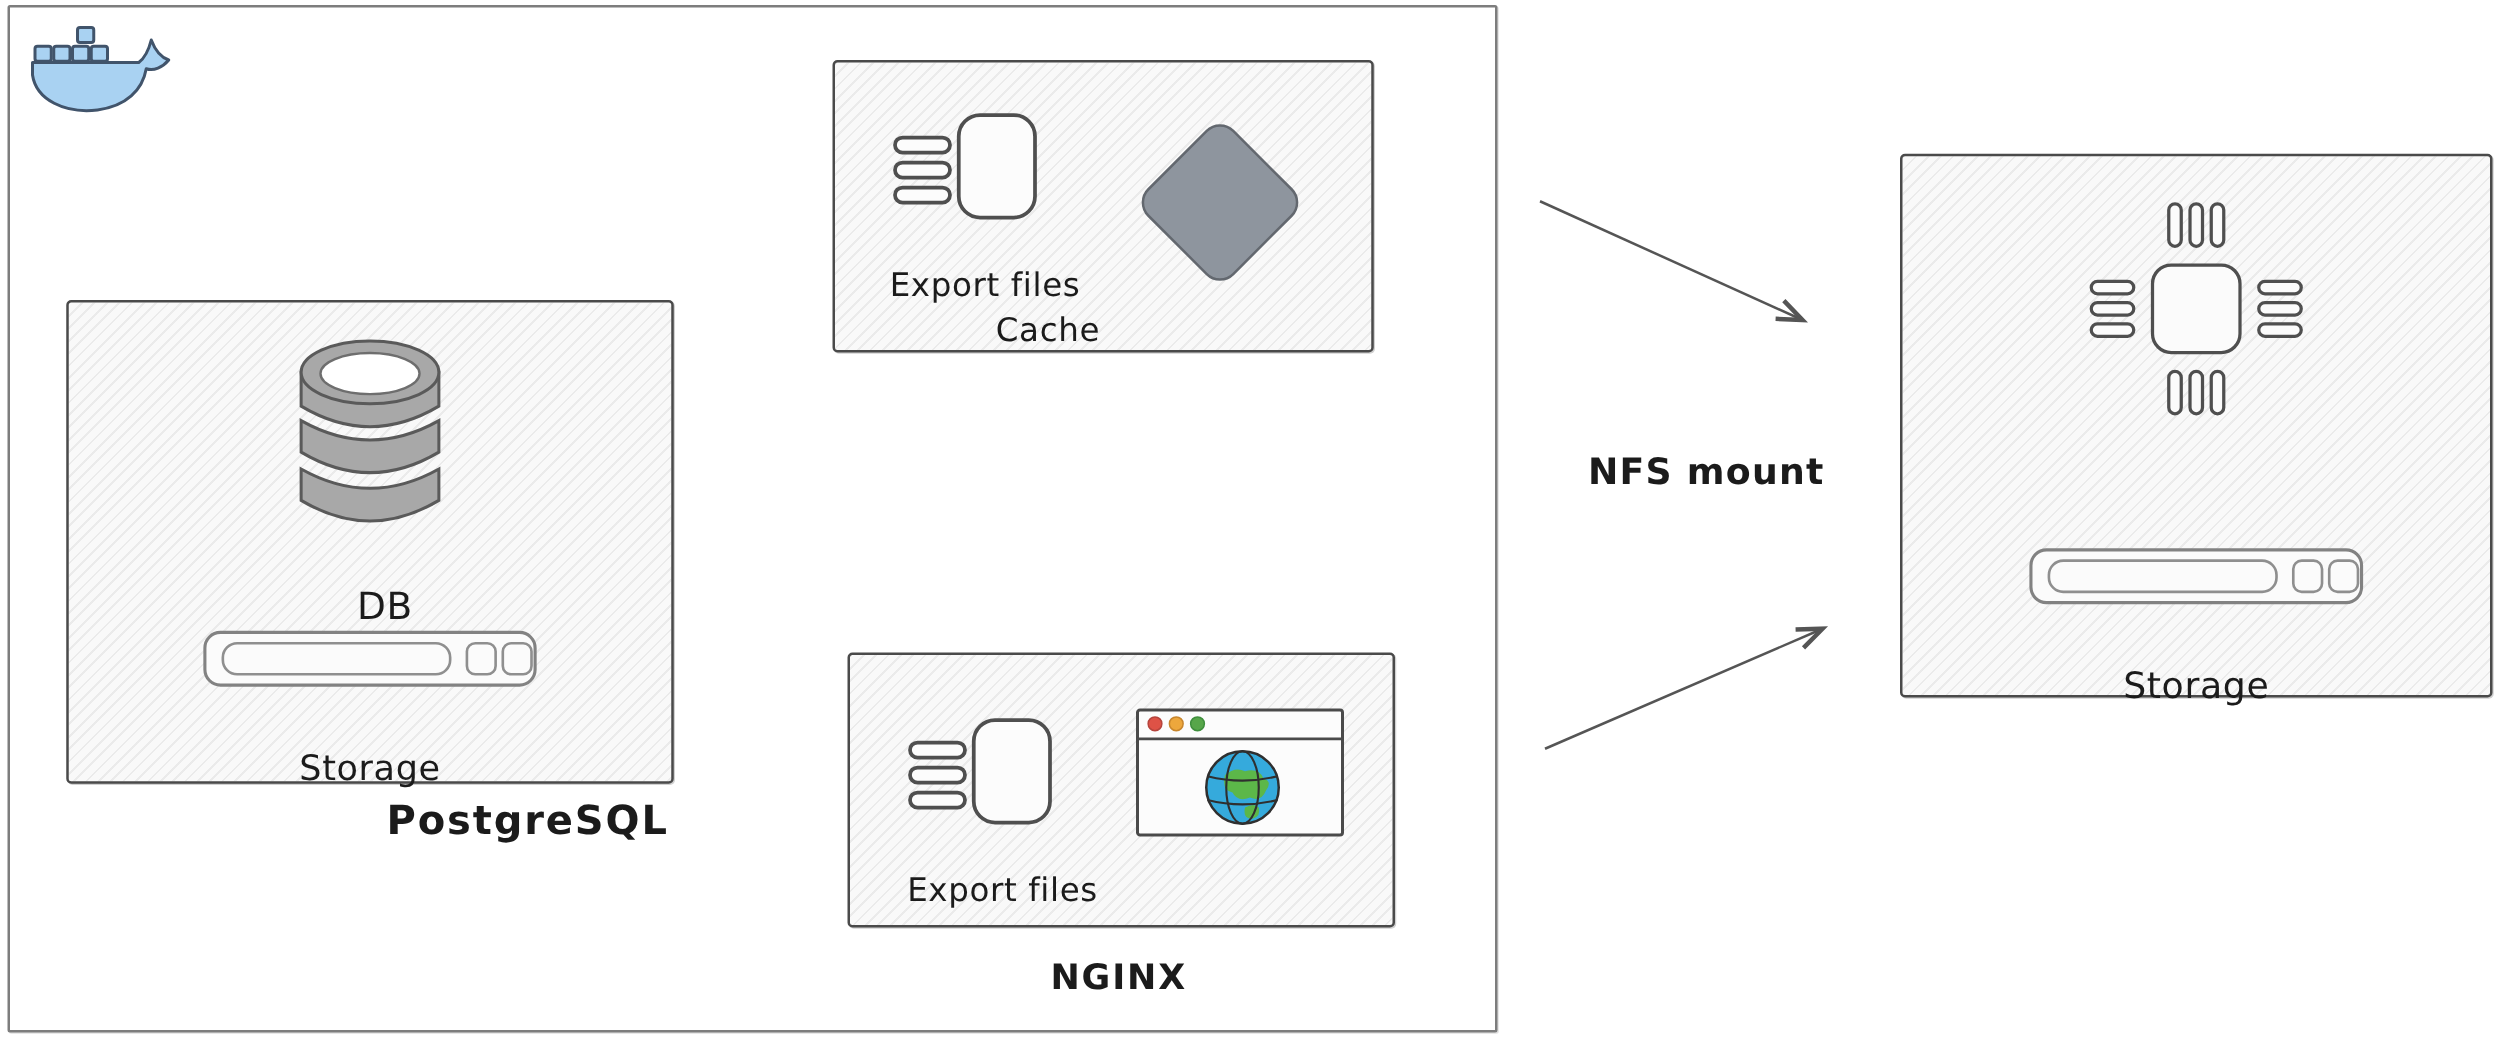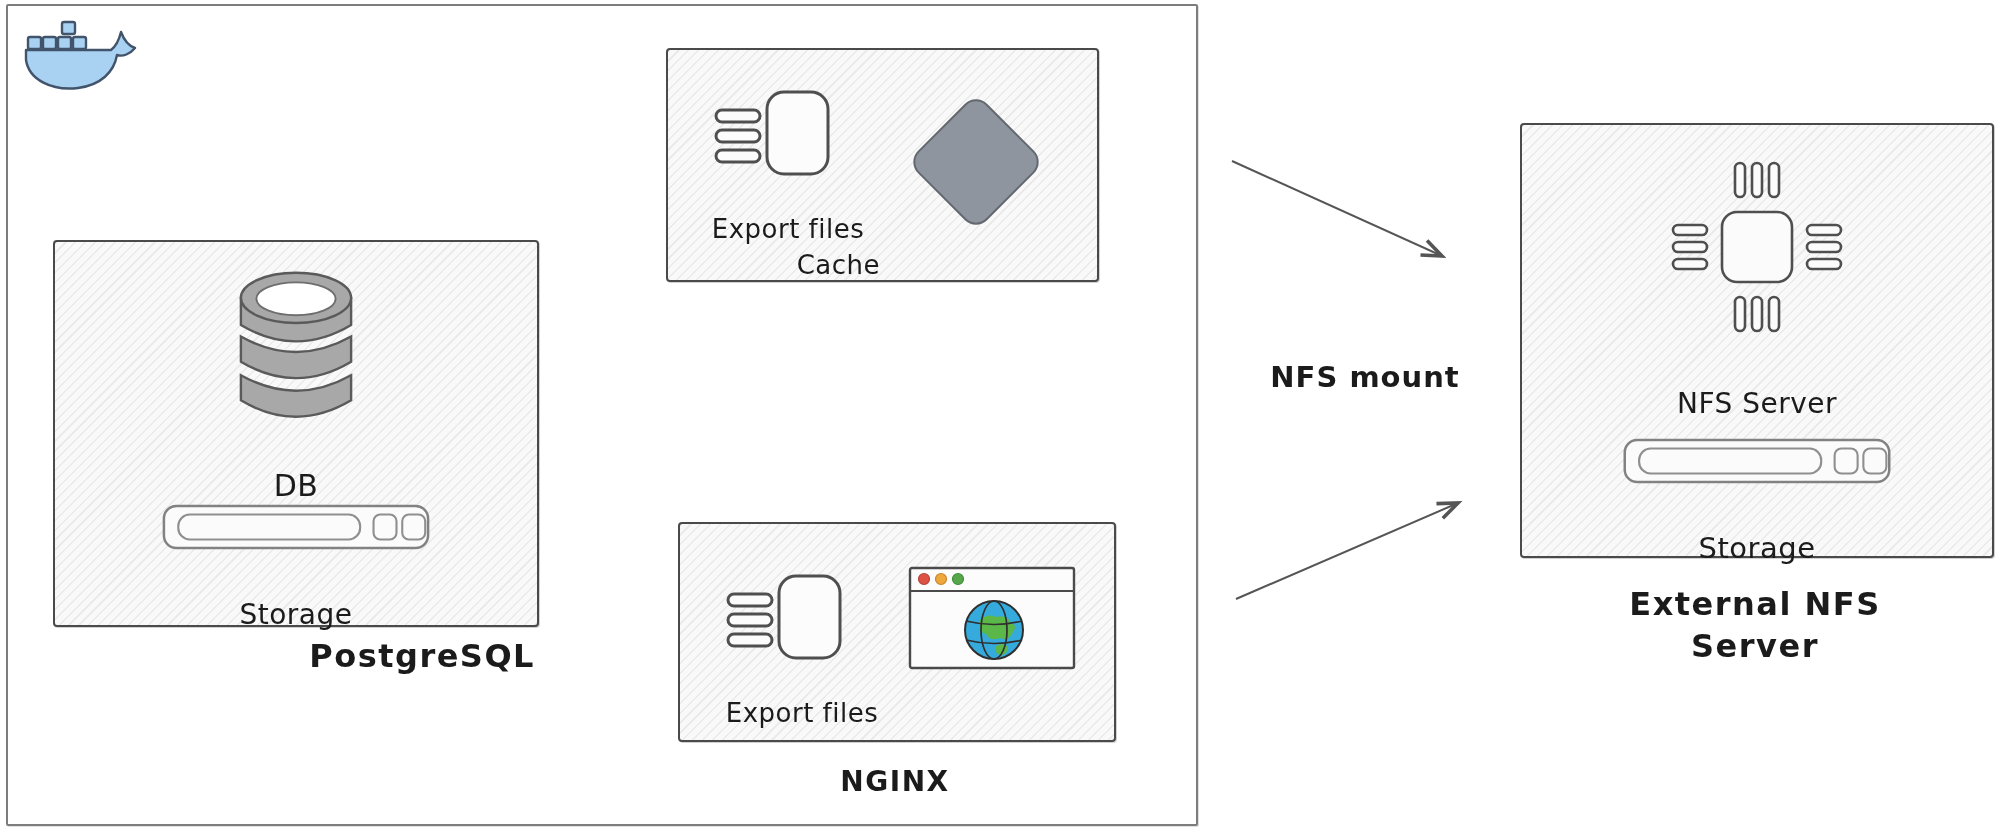--- a/index.html
+++ b/index.html
@@ -63,21 +63,21 @@
   <div class="box" style="left:53px;top:240px;width:482px;height:383px;">
     <svg class="abs" style="left:183px;top:24px;" width="116" height="172" viewBox="0 0 120 172">
       <g stroke="#5a5a5a" stroke-width="2.5" fill="#a8a8a8">
         <path d="M3 30 L3 58 Q60 92 117 58 L117 30 Z"></path>
         <ellipse cx="60" cy="30" rx="57" ry="26"></ellipse>
         <ellipse cx="60" cy="31" rx="41" ry="17" fill="#ffffff" stroke="#6e6e6e" stroke-width="2"></ellipse>
         <path d="M3 70 Q60 102 117 70 L117 96 Q60 130 3 96 Z"></path>
         <path d="M3 110 Q60 142 117 110 L117 136 Q60 170 3 136 Z"></path>
       </g>
     </svg>
-    <div class="inner-label" style="left:0;top:190px;width:100%;font-size:30px;">DB</div>
+    <div class="inner-label" style="left:12px;top:190px;width:100%;font-size:30px;">DB</div>
     <svg class="abs" style="left:107px;top:262px;" width="268" height="46" viewBox="0 0 280 48">
       <use href="#g-storage"></use>
     </svg>
     <div class="inner-label" style="left:0;top:320px;width:100%;font-size:28px;">Storage</div>
   </div>
   <div class="caption" style="left:53px;top:636px;width:482px;font-size:32px;text-align:right;">PostgreSQL</div>
 
   <div class="box" style="left:666px;top:48px;width:429px;height:230px;">
     <svg class="abs" style="left:45px;top:36px;" width="118" height="94" viewBox="0 0 118 94">
       <use href="#g-export"></use>
@@ -131,24 +131,19 @@
         <rect x="83" y="138" width="10" height="34" rx="5"></rect>
         <rect x="100" y="138" width="10" height="34" rx="5"></rect>
         <rect x="4" y="66" width="34" height="10" rx="5"></rect>
         <rect x="4" y="83" width="34" height="10" rx="5"></rect>
         <rect x="4" y="100" width="34" height="10" rx="5"></rect>
         <rect x="138" y="66" width="34" height="10" rx="5"></rect>
         <rect x="138" y="83" width="34" height="10" rx="5"></rect>
         <rect x="138" y="100" width="34" height="10" rx="5"></rect>
       </g>
     </svg>
-    <div class="inner-label" style="left:0;top:226px;width:100%;font-size:28px;">NFS Server</div>
     <svg class="abs" style="left:99px;top:313px;" width="272" height="46" viewBox="0 0 280 48">
       <use href="#g-storage"></use>
     </svg>
     <div class="inner-label" style="left:0;top:370px;width:100%;font-size:29px;">Storage</div>
   </div>
-  <div class="caption" style="left:1520px;top:584px;width:470px;font-size:32px;">
-    <div>External NFS</div>
-    <div>Server</div>
-  </div>
 
 </div>
 
 </body></html>

